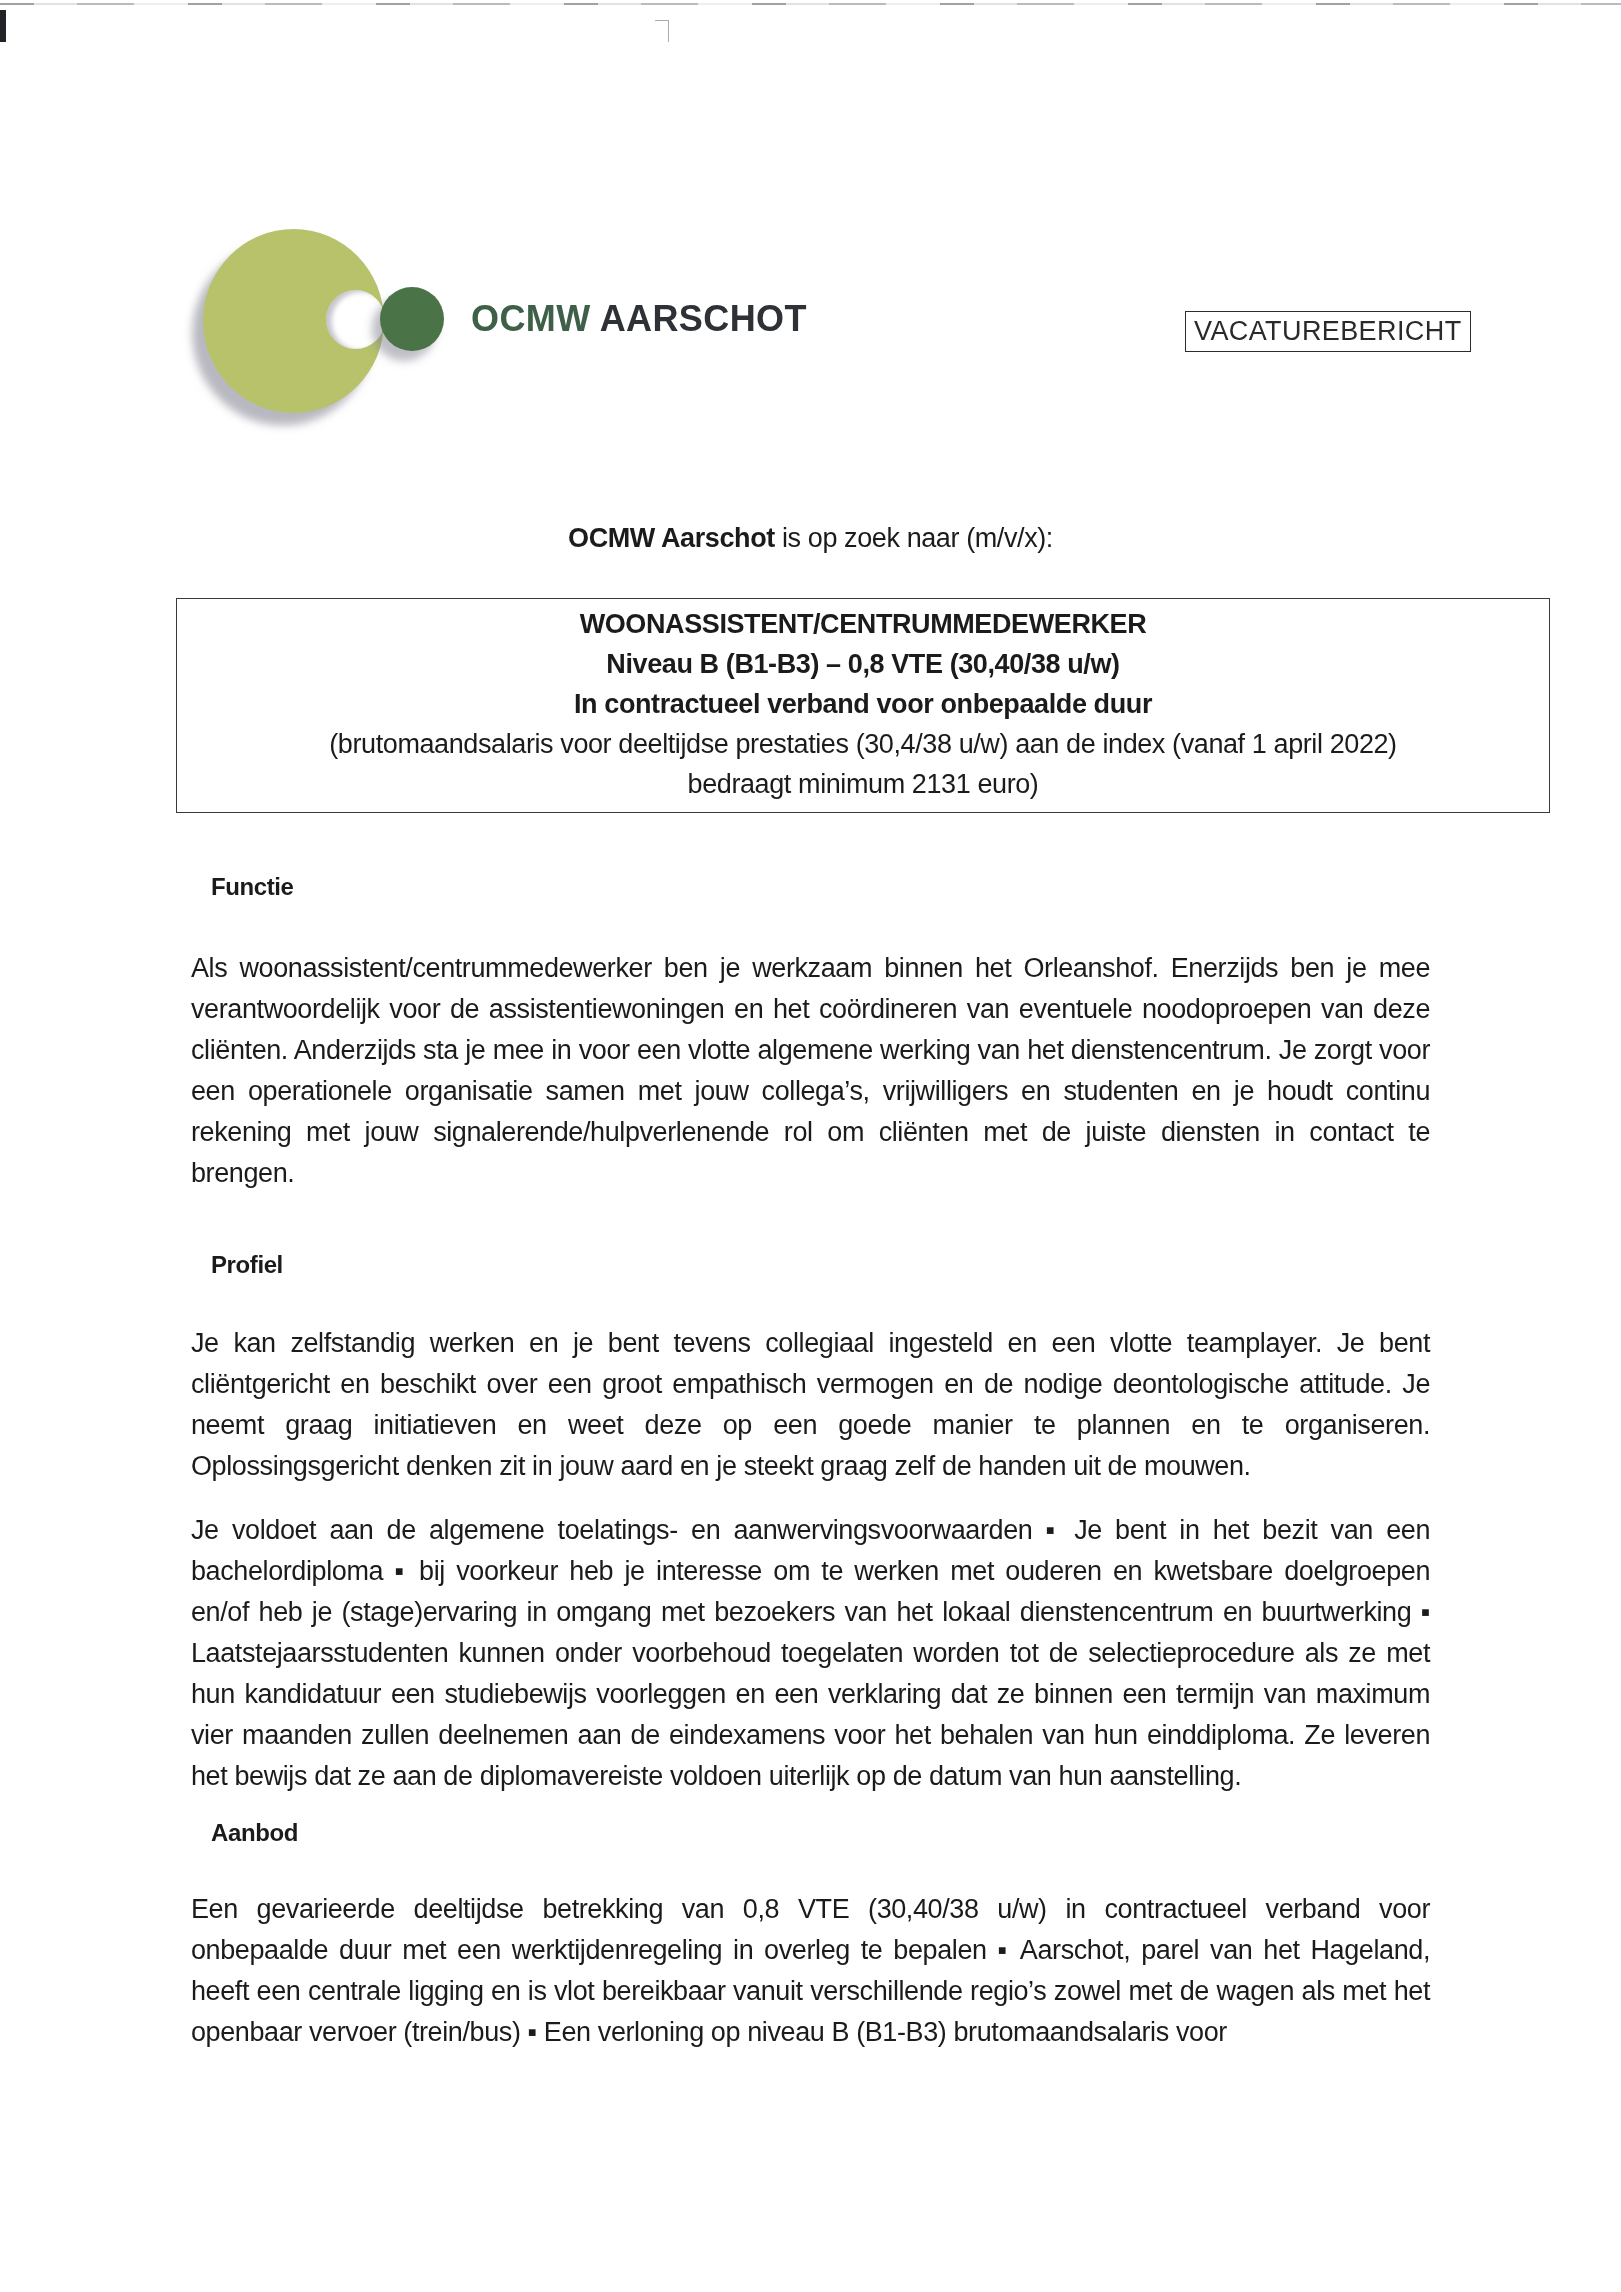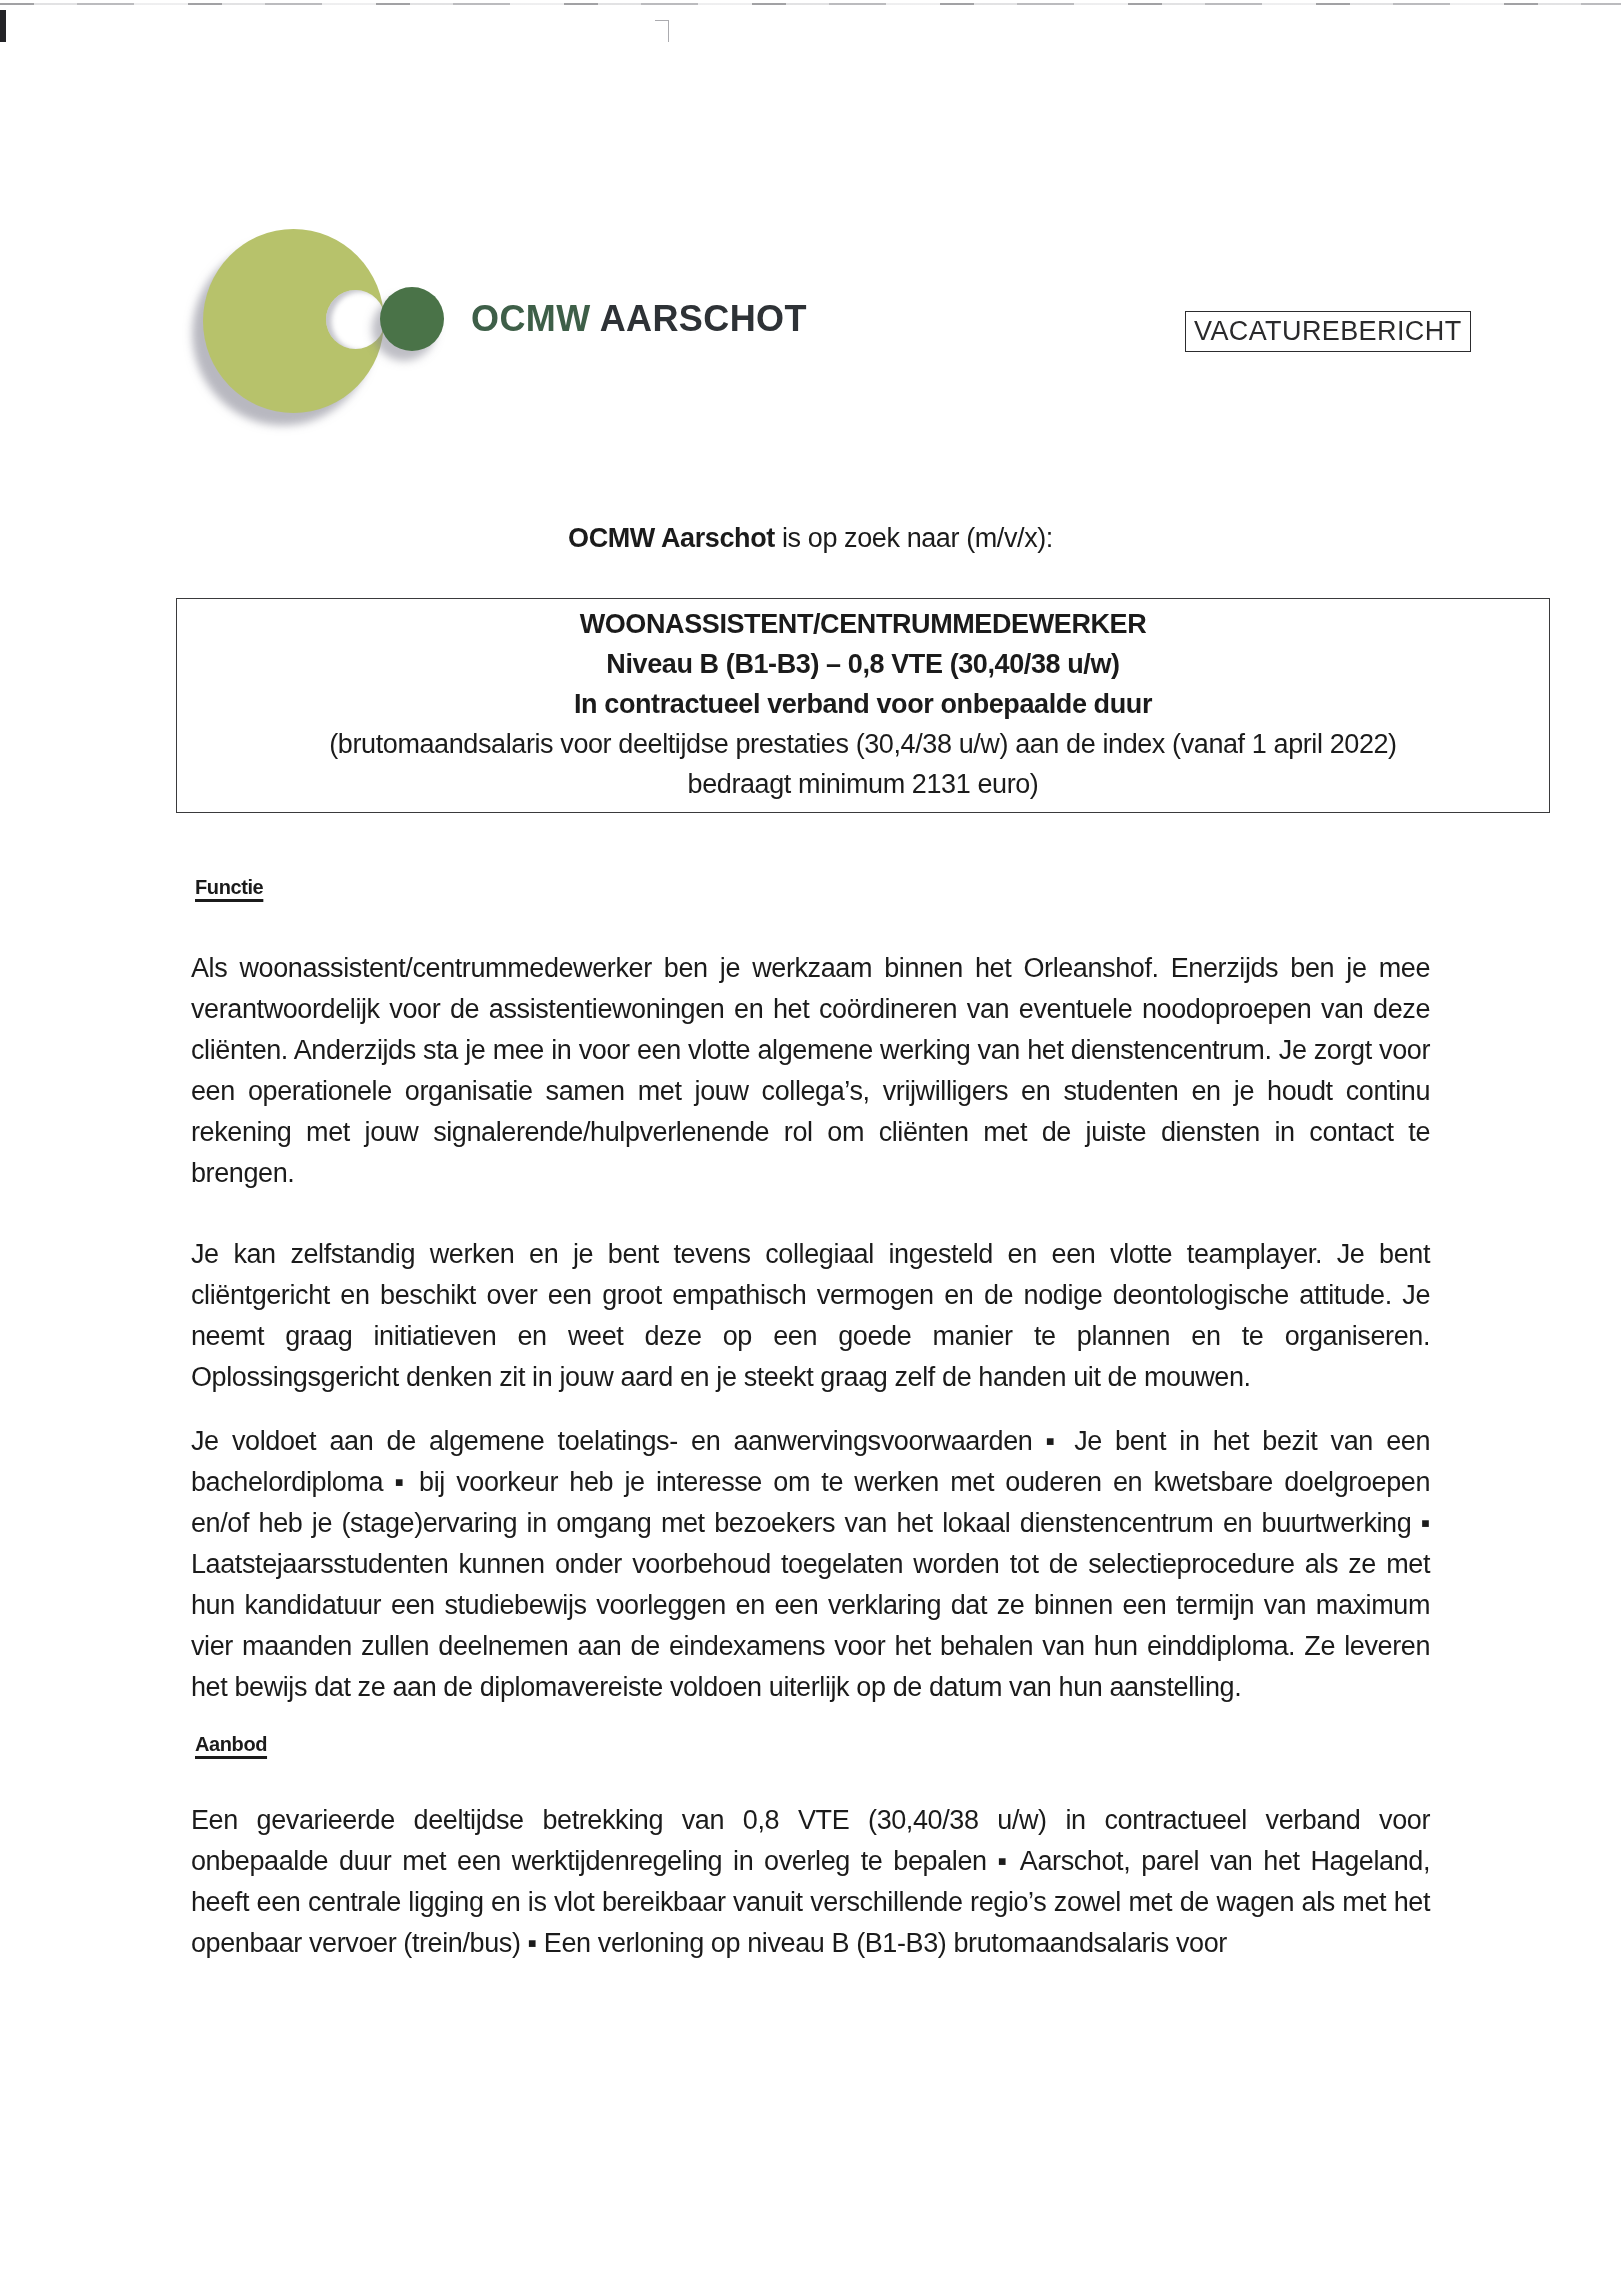--- a/index.html
+++ b/index.html
@@ -88,26 +88,25 @@
     width:1374px;
     border:1.8px solid #3a3a3c;
     padding:5.4px 21.5px 8px 21.5px;
     text-align:center;
     line-height:40px;
   }
   .vacancy-box .bold-line{font-weight:bold;}
 
   .section-heading{
     font-weight:bold;
-    text-decoration:underline;
     text-underline-offset:5.4px;
     text-decoration-thickness:2.7px;
-    font-size:20px;
+    font-size:24px;
     line-height:36px;
-    margin:56px 0 0 4px;
+    margin:56px 0 0 20px;
   }
   .heading-profiel{margin-top:53px;}
   .heading-aanbod{margin-top:18px;}
 
   .para{
     margin:43px 0 0 0;
     text-align:justify;
   }
   .para.tight{margin-top:23px;}
   .para.p-profiel1{margin-top:40px;}
@@ -142,20 +141,21 @@
     <div class="bold-line">WOONASSISTENT/CENTRUMMEDEWERKER</div>
     <div class="bold-line">Niveau B (B1-B3) – 0,8 VTE (30,40/38 u/w)</div>
     <div class="bold-line">In contractueel verband voor onbepaalde duur</div>
     <div>(brutomaandsalaris voor deeltijdse prestaties (30,4/38 u/w) aan de index (vanaf 1 april 2022)</div>
     <div>bedraagt minimum 2131 euro)</div>
   </div>
 
   <div class="section-heading">Functie</div>
   <div class="para">Als woonassistent/centrummedewerker ben je werkzaam binnen het Orleanshof. Enerzijds ben je mee verantwoordelijk voor de assistentiewoningen en het coördineren van eventuele noodoproepen van deze cliënten. Anderzijds sta je mee in voor een vlotte algemene werking van het dienstencentrum. Je zorgt voor een operationele organisatie samen met jouw collega’s, vrijwilligers en studenten en je houdt continu rekening met jouw signalerende/hulpverlenende rol om cliënten met de juiste diensten in contact te brengen.</div>
 
+  <div class="section-heading heading-profiel">Profiel</div>
   <div class="para p-profiel1">Je kan zelfstandig werken en je bent tevens collegiaal ingesteld en een vlotte teamplayer. Je bent cliëntgericht en beschikt over een groot empathisch vermogen en de nodige deontologische attitude. Je neemt graag initiatieven en weet deze op een goede manier te plannen en te organiseren. Oplossingsgericht denken zit in jouw aard en je steekt graag zelf de handen uit de mouwen.</div>
   <div class="para tight">Je voldoet aan de algemene toelatings- en aanwervingsvoorwaarden ▪ Je bent in het bezit van een bachelordiploma ▪ bij voorkeur heb je interesse om te werken met ouderen en kwetsbare doelgroepen en/of heb je (stage)ervaring in omgang met bezoekers van het lokaal dienstencentrum en buurtwerking ▪ Laatstejaarsstudenten kunnen onder voorbehoud toegelaten worden tot de selectieprocedure als ze met hun kandidatuur een studiebewijs voorleggen en een verklaring dat ze binnen een termijn van maximum vier maanden zullen deelnemen aan de eindexamens voor het behalen van hun einddiploma. Ze leveren het bewijs dat ze aan de diplomavereiste voldoen uiterlijk op de datum van hun aanstelling.</div>
 
   <div class="section-heading heading-aanbod">Aanbod</div>
   <div class="para p-aanbod">Een gevarieerde deeltijdse betrekking van 0,8 VTE (30,40/38 u/w) in contractueel verband voor onbepaalde duur met een werktijdenregeling in overleg te bepalen ▪ Aarschot, parel van het Hageland, heeft een centrale ligging en is vlot bereikbaar vanuit verschillende regio’s zowel met de wagen als met het openbaar vervoer (trein/bus) ▪ Een verloning op niveau B (B1-B3) brutomaandsalaris voor</div>
 
 </div>
 
 
 </body></html>

